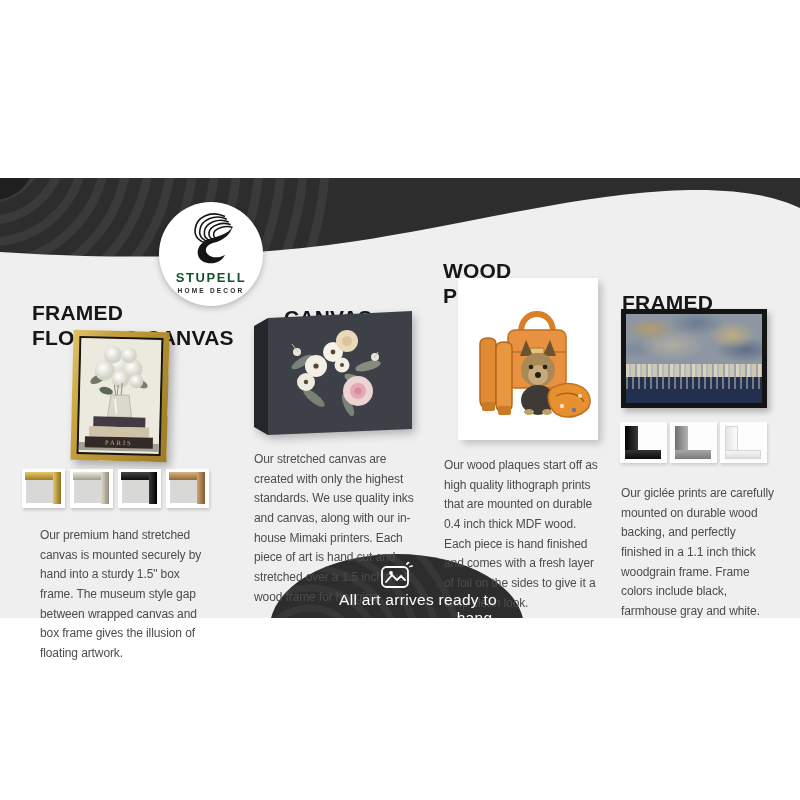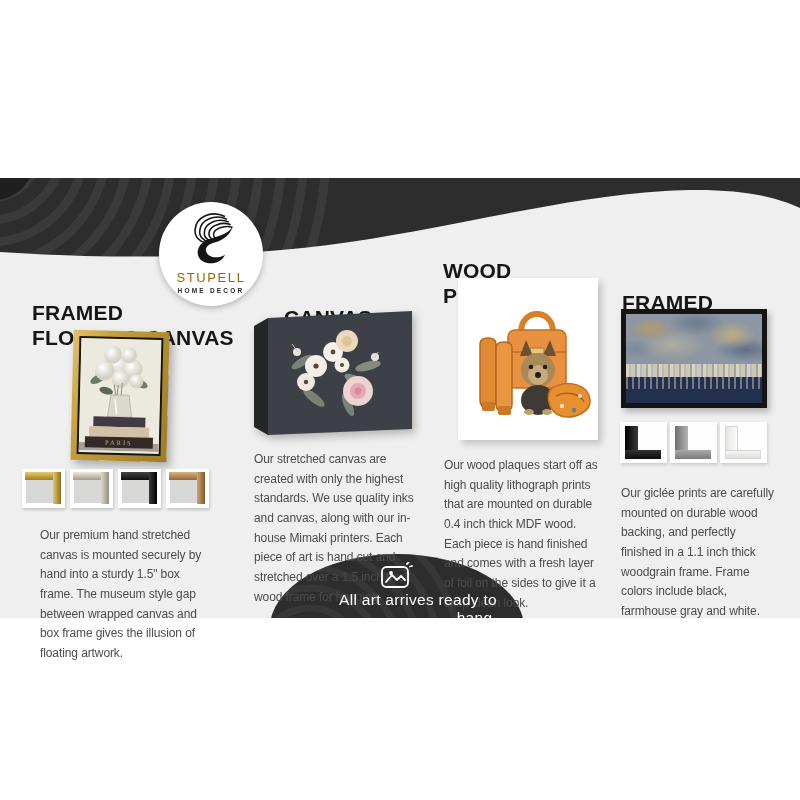--- a/index.html
+++ b/index.html
@@ -4,21 +4,21 @@
 <style>
   html,body{margin:0;padding:0;background:#ffffff;}
   .stage{position:relative;width:800px;height:800px;background:#ffffff;overflow:hidden;
          font-family:"Liberation Sans", sans-serif;}
   
   .band{position:absolute;left:0;top:178px;width:800px;height:440px;background:#2d2d2d;overflow:hidden;}
   .band svg{position:absolute;left:0;top:0;}
   
   .logo-circle{position:absolute;left:159px;top:202px;width:104px;height:104px;border-radius:50%;
                background:#ffffff;box-shadow:0 2px 6px rgba(0,0,0,.25);text-align:center;z-index:5;}
-  .logo-name{margin-top:2px;font-size:13px;font-weight:400;letter-spacing:1.6px;color:#a16207;}
+  .logo-name{margin-top:2px;font-size:13px;font-weight:700;letter-spacing:1.6px;color:#14532d;}
   .logo-tagline{font-size:6.5px;font-weight:700;letter-spacing:2.2px;color:#2a2a2a;margin-top:2px;}
   
   .heading{position:absolute;color:#161616;font-weight:700;font-size:21px;line-height:1.15;letter-spacing:.2px;z-index:4;}
   .desc{position:absolute;color:#4c4c4c;font-size:12px;line-height:1.64;letter-spacing:-.1px;z-index:4;}
   
   .gold-frame{position:absolute;left:72px;top:331px;width:96px;height:130px;z-index:4;
               background:linear-gradient(110deg,#e0c268 0%,#c49f3c 30%,#9e7b26 100%);
               padding:6px;box-sizing:border-box;transform:rotate(1.4deg);
               box-shadow:4px 5px 8px rgba(0,0,0,.28);}
   .gold-frame .gap{width:100%;height:100%;background:#171512;padding:2px;box-sizing:border-box;}

